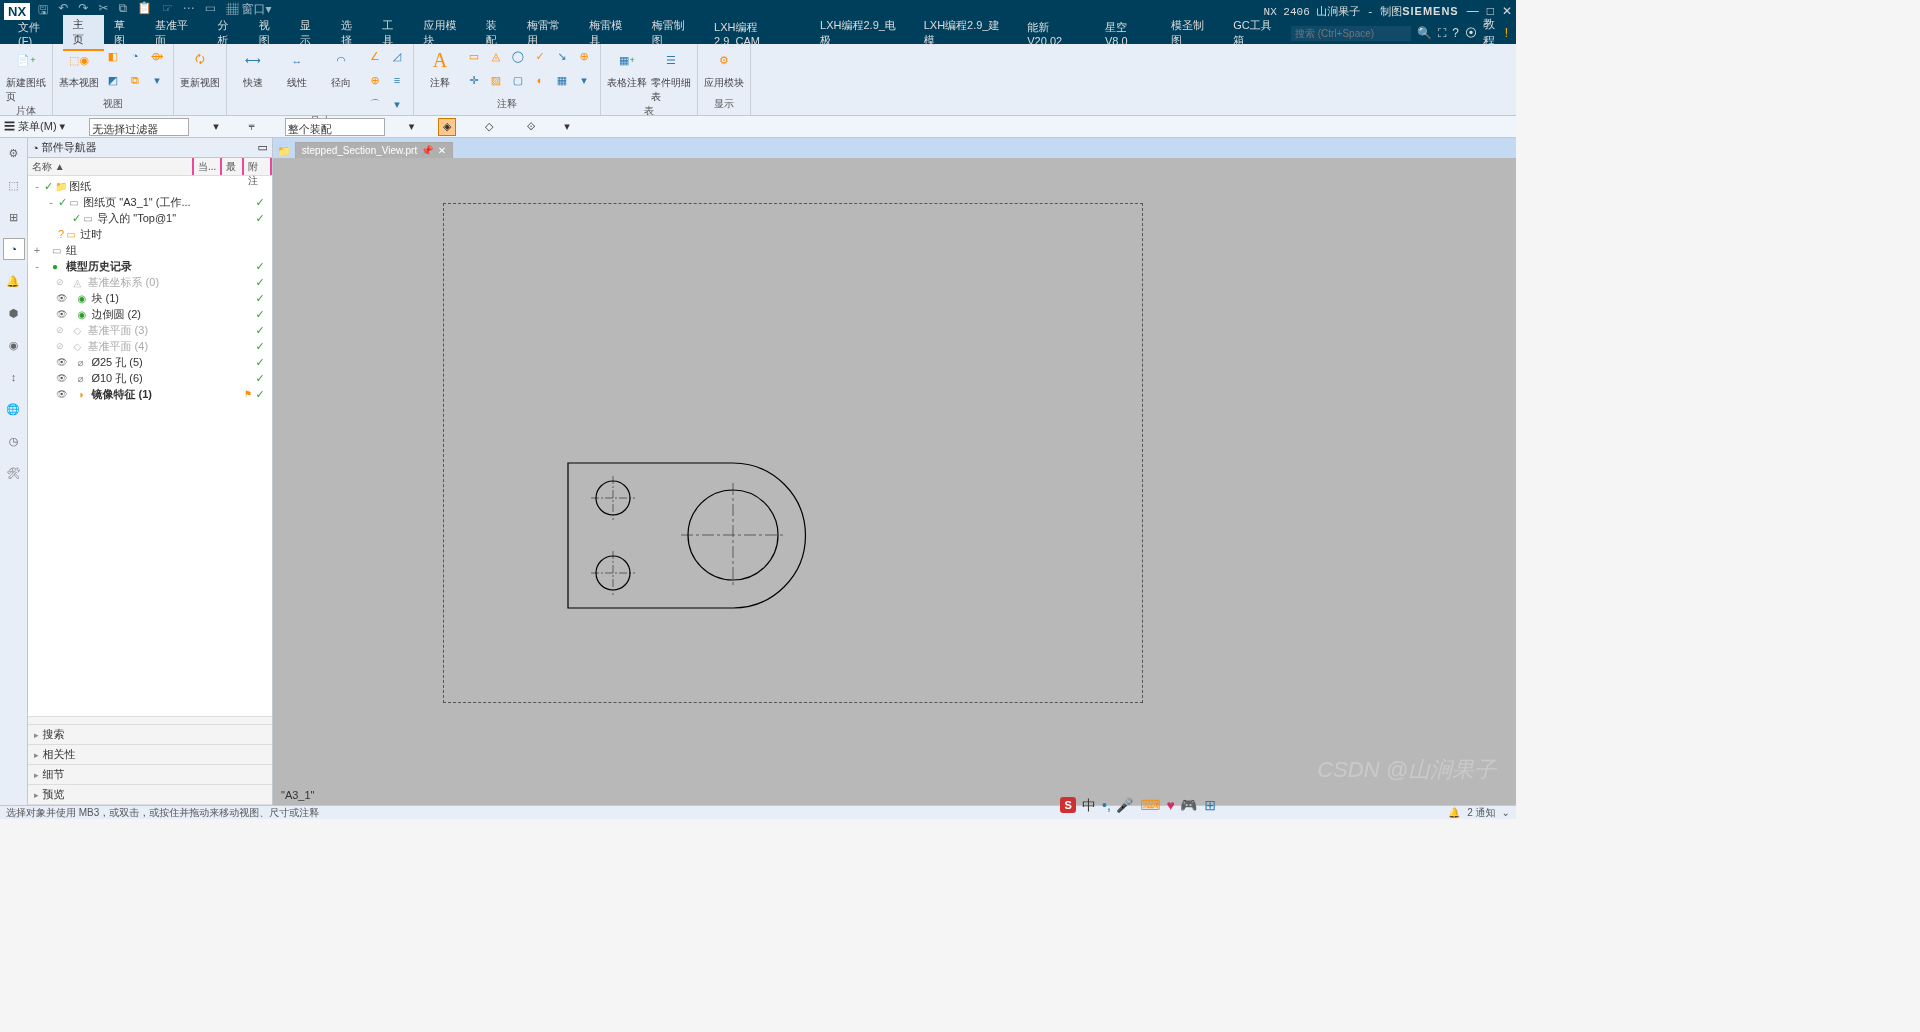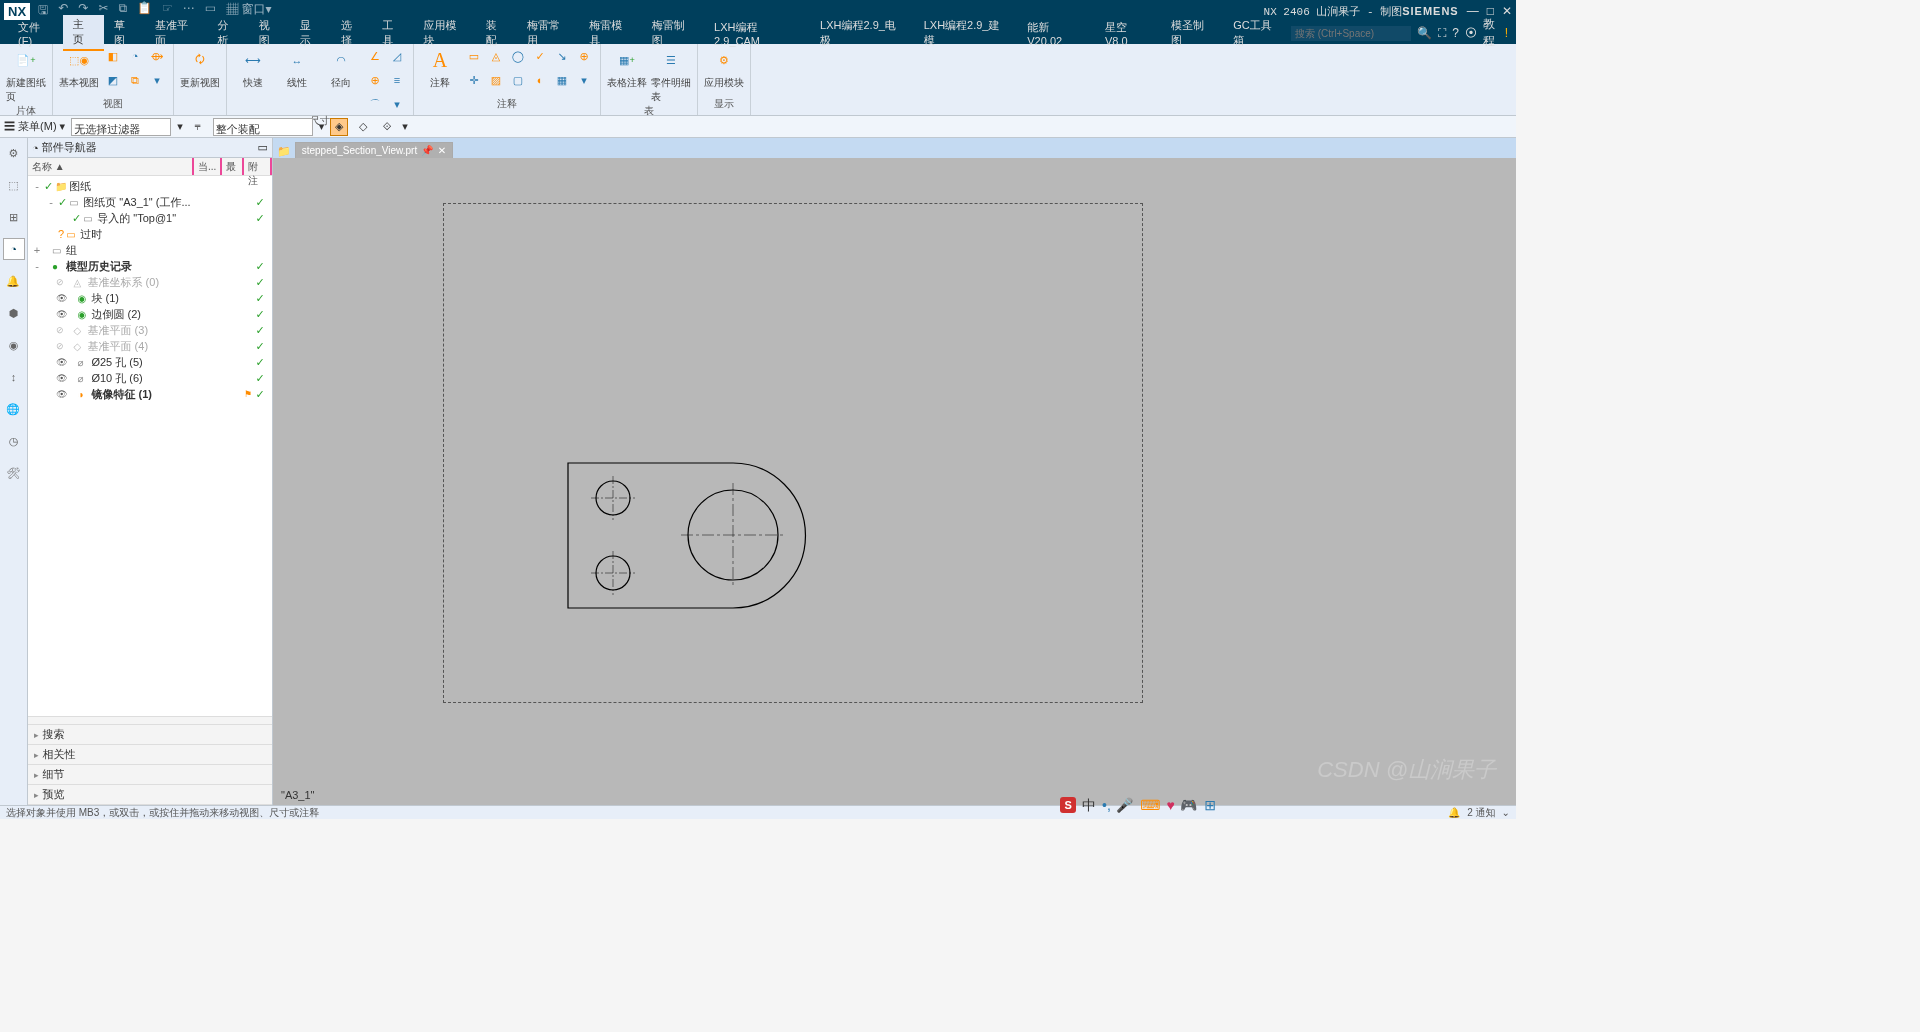--- a/index.html
+++ b/index.html
@@ -25,21 +25,21 @@
 .rgroup .icons { display: flex; gap: 4px; }
 .rgroup .icons.col { flex-direction: column; }
 .rgroup .lbl { font-size: 10px; color: #555; text-align: center; padding-bottom: 2px; }
 .rbig { width: 40px; display: flex; flex-direction: column; align-items: center; gap: 2px; cursor: pointer; }
 .rbig .ico { width: 28px; height: 28px; display: flex; align-items: center; justify-content: center; }
 .rbig span { font-size: 10px; color: #444; }
 .rsmall { width: 20px; height: 20px; display: flex; align-items: center; justify-content: center; cursor: pointer; }
 .orange { color: #ff8c00; }
 .blue { color: #2a7ab0; }
 
-.subbar { height: 22px; background: #f0f5fb; border-bottom: 1px solid #c0c8d0; display: flex; align-items: center; padding: 0 4px; gap: 6px; }
+.subbar { height: 22px; background: #f0f5fb; border-bottom: 1px solid #c0c8d0; display: flex; align-items: center; padding: 0 4px; gap: 24px; }
 .subbar select, .subbar .sel { border: 1px solid #aaa; background: #fff; font-size: 11px; height: 18px; padding: 2px 2px; }
 .subbar .sel { width: 100px; display: inline-block; line-height: 16px; }
 .subbar .wide { width: 100px; }
 .subbar .sbtn { width: 18px; height: 18px; border: 1px solid transparent; display: flex; align-items: center; justify-content: center; cursor: pointer; }
 .subbar .sbtn.active { background: #ffc98a; border-color: #cc7a00; }
 
 .workarea { position: absolute; top: 138px; bottom: 14px; left: 0; right: 0; display: flex; }
 .leftbar { width: 28px; background: #e7eef8; border-right: 1px solid #c0c8d0; display: flex; flex-direction: column; align-items: center; padding-top: 4px; gap: 10px; }
 .leftbar .lbtn { width: 22px; height: 22px; display: flex; align-items: center; justify-content: center; cursor: pointer; color: #666; }
 .leftbar .lbtn.active { background: #fff; border: 1px solid #aaa; color: #003f5c; }

